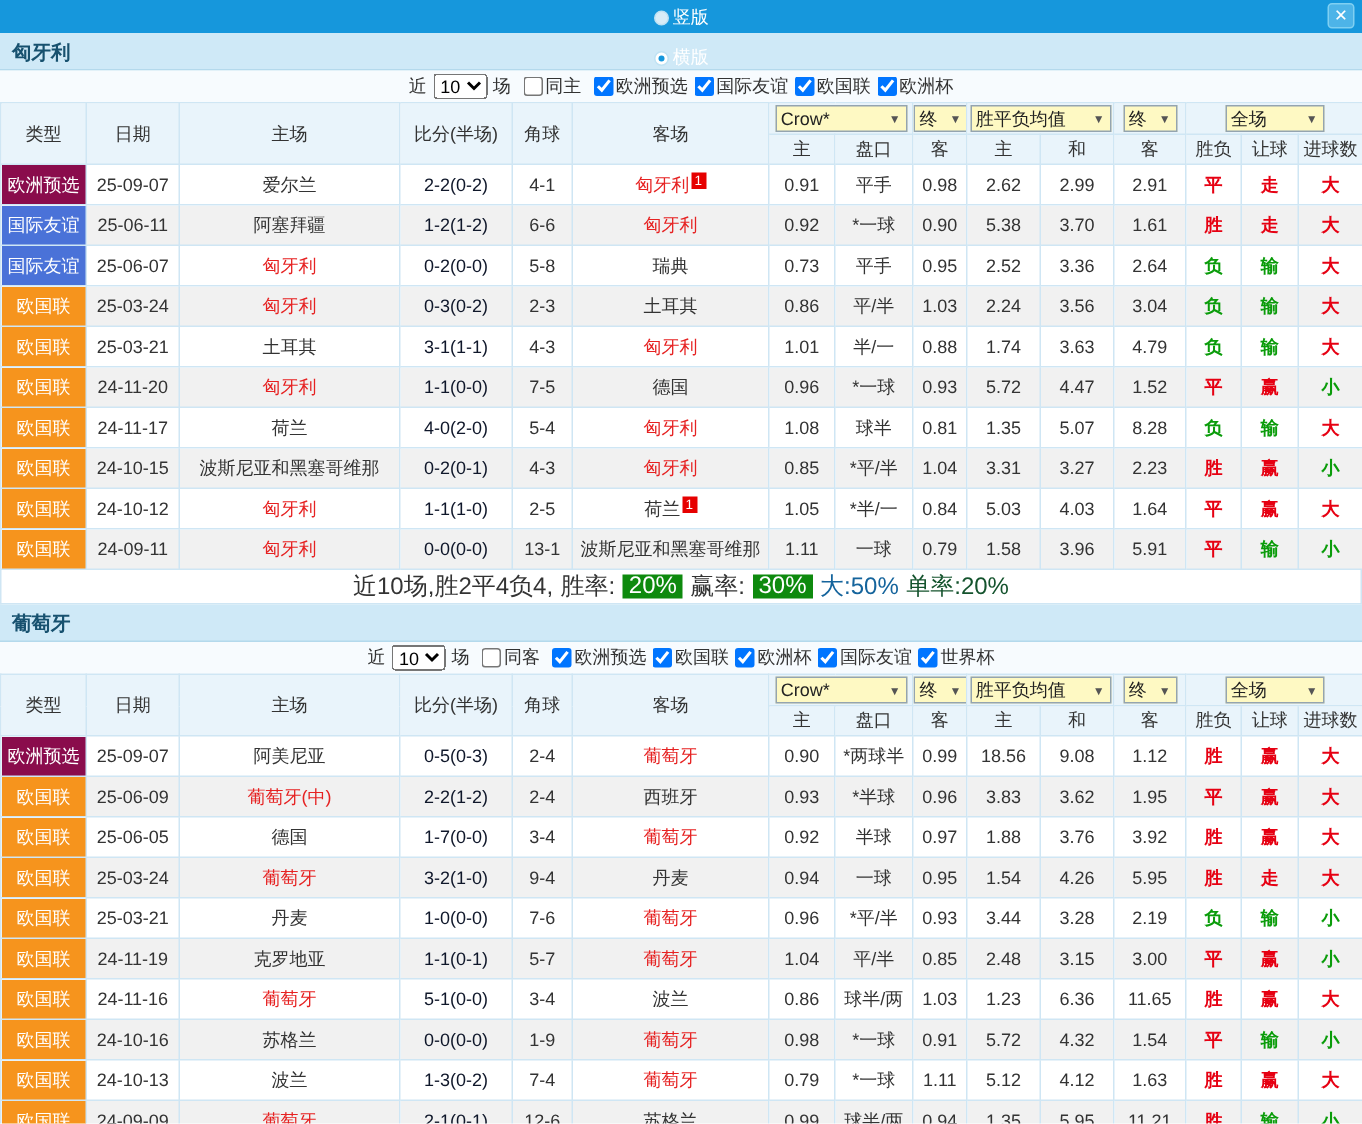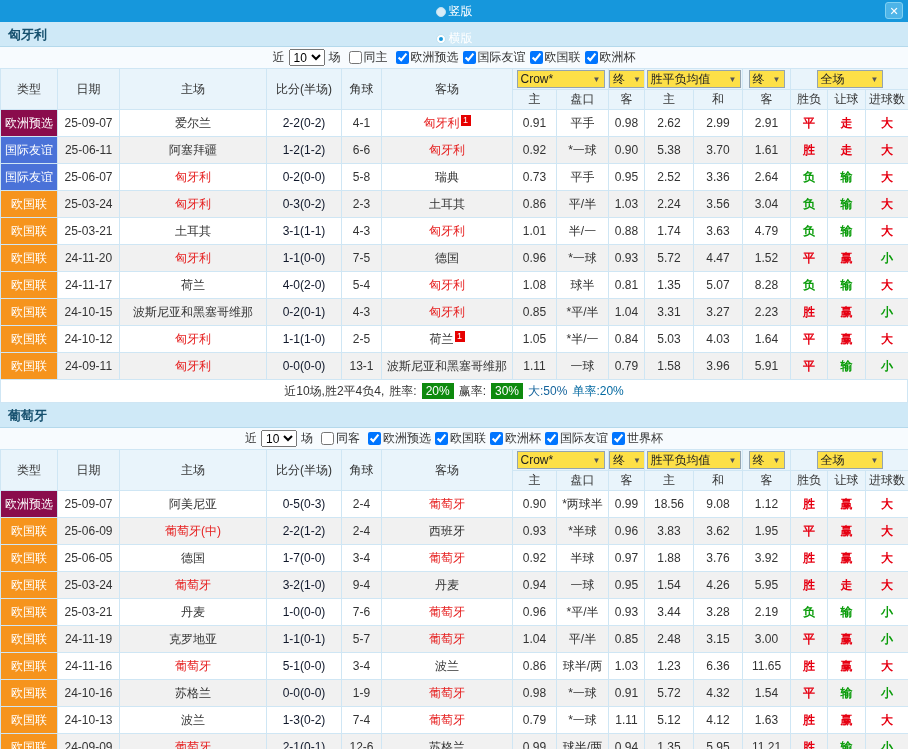--- a/index.html
+++ b/index.html
@@ -41,32 +41,32 @@
   td.type { color:#fff; padding:0; }
   .focal { color:#e62222; }
   td.score { color:#0f172a; }
   .mark { display:inline-block; width:10px; height:11px; line-height:11px; background:#e60000;
     color:#fff; font-size:9px; vertical-align:top; margin-left:1px; text-align:center; }
   td.res-red { color:#e60012; font-weight:bold; }
   td.res-green { color:#0a9c0a; font-weight:bold; }
 
   
   .sel { display:inline-flex; align-items:center; justify-content:space-between;
-    background:#fde047; border:1px solid #94a4b0; padding:0 3px; height:18px;
+    background:#fef9c3; border:1px solid #94a4b0; padding:0 3px; height:18px;
     font-size:12px; color:#222; cursor:pointer; }
   .sel i { font-style:normal; font-size:8px; color:#555; margin-left:2px; }
   .sel.w-company { width:88px; } .sel.w-end { width:36px; }
   .sel.w-avg { width:94px; } .sel.w-full { width:66px; }
 
   
   .summary { height:23px; display:flex; align-items:center; justify-content:center; gap:5px;
-    font-size:12px; background:#fff; border:1px solid #cfe6f4; border-top:none; color:#333; }
+    font-size:16px; background:#fff; border:1px solid #cfe6f4; border-top:none; color:#333; }
   .badge { background:#0e8a0e; color:#fff; padding:0 4px; height:16px; line-height:16px; display:inline-block; }
   .big-label { color:#15649c; }
-  .single-label { color:#0369a1; }
+  .single-label { color:#14532d; }
 </style>
 </head>
 <body>
 
 <div class="titlebar">
   <span class="title">近期战绩</span>
   <label class="radio">
     <span class="dot"></span>
     <span>竖版</span>
   </label>

